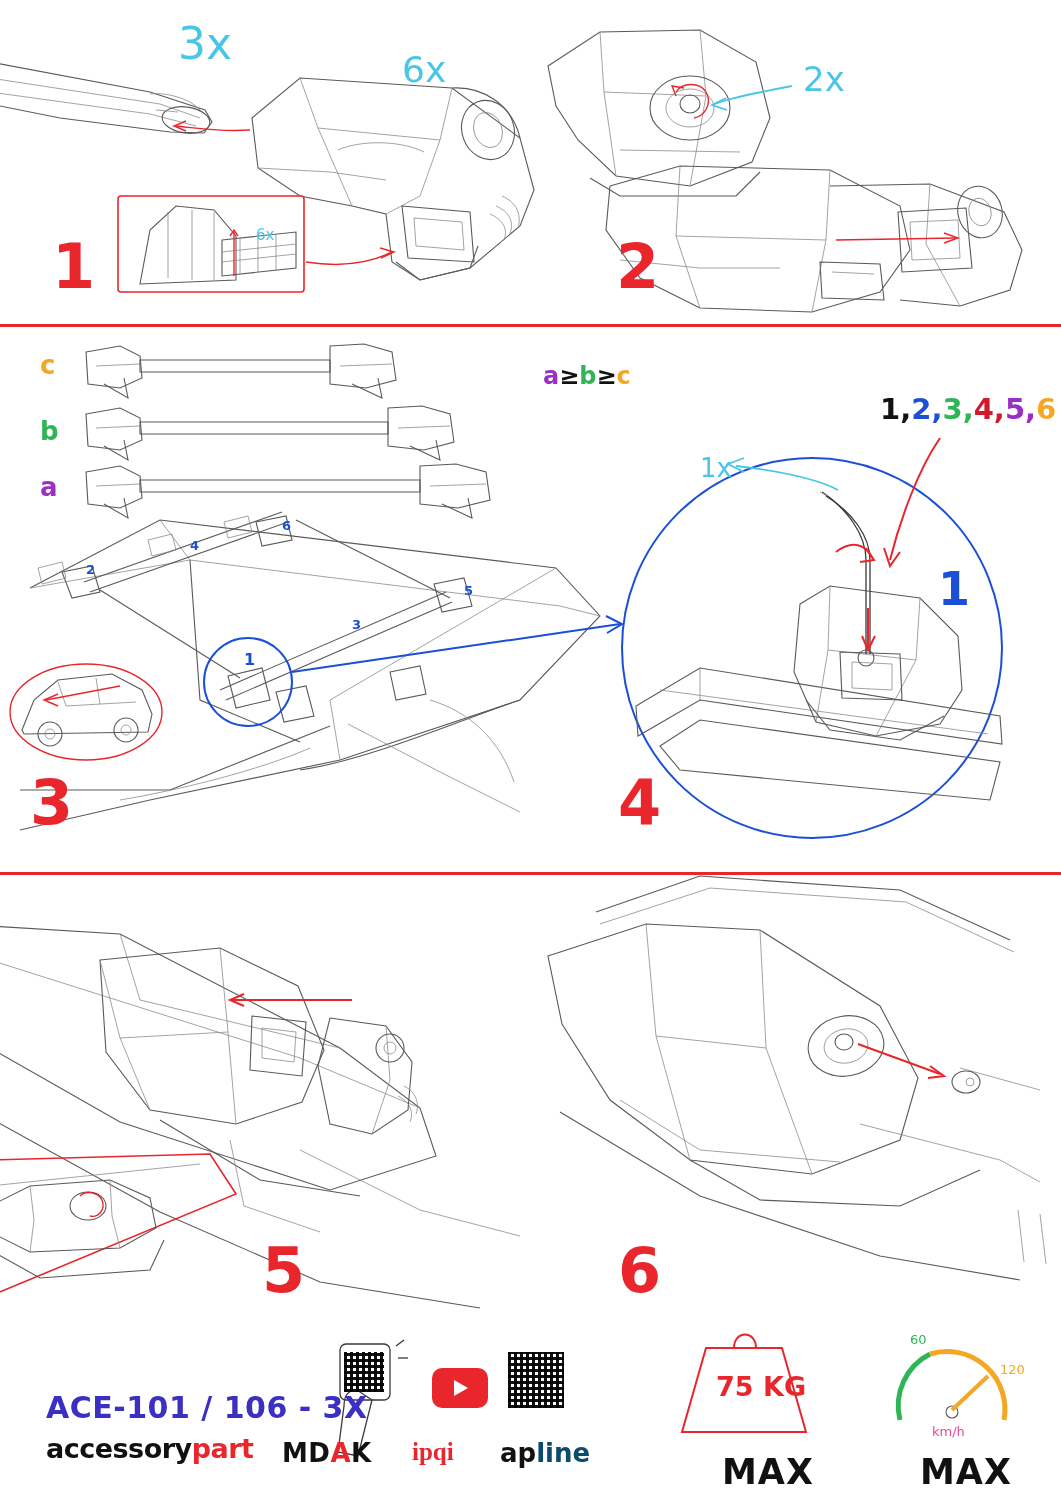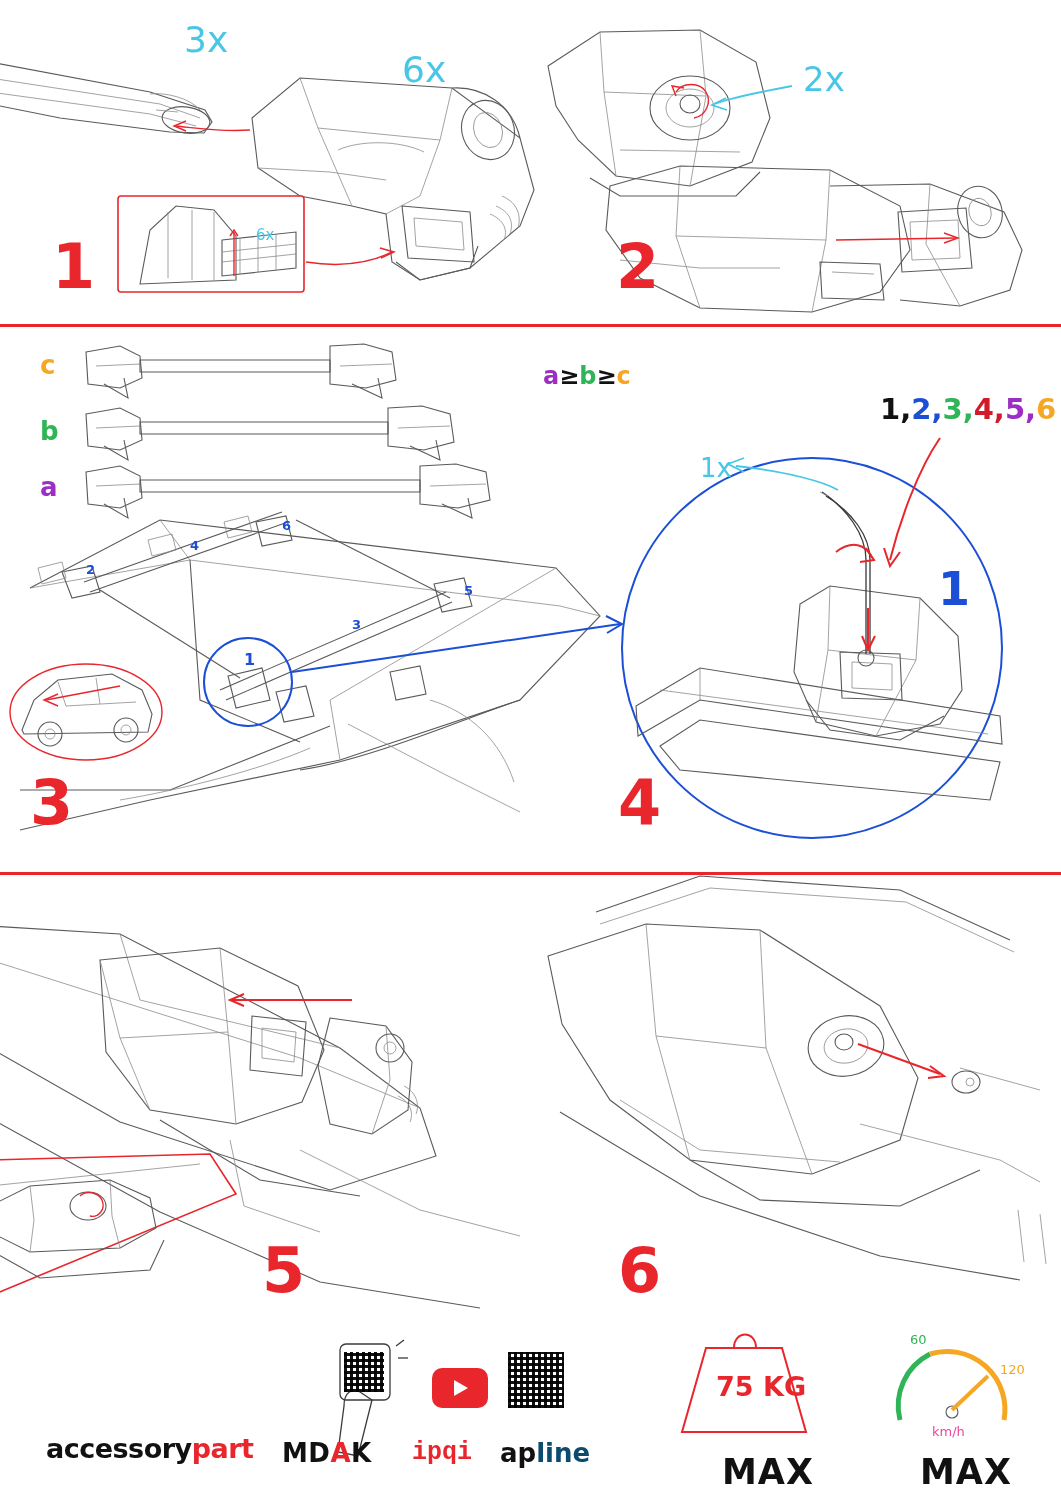--- a/index.html
+++ b/index.html
@@ -50,21 +50,21 @@
 
   
   .qty {
     position: absolute;
     font-family: "DejaVu Sans", sans-serif;
     font-weight: 400;
     color: #49c6e5;
     font-size: 34px;
     line-height: 1;
   }
-  #qty3x { left: 184px; top: 22px; font-size: 36px; }
+  #qty3x { left: 178px; top: 22px; font-size: 44px; }
   #qty6x { left: 402px; top: 52px; font-size: 36px; }
   #qty2x { left: 796px; top: 62px; font-size: 34px; margin-left: 7px; }
   #qty1x { left: 700px; top: 455px; font-size: 26px; }
   #qty6x-small { left: 256px; top: 228px; font-size: 15px; color: #49c6e5; }
 
   
   .abc {
     position: absolute;
     font-family: "DejaVu Sans", sans-serif;
     font-weight: 700;
@@ -162,21 +162,21 @@
     letter-spacing: 0.5px;
     text-align: center;
   }
   .brand-mdak .dark { color: #111; }
   .brand-mdak .red { color: #e8262c; }
 
   .brand-ipqi {
     position: absolute;
     left: 412px;
     top: 1438px;
-    font-family: Liberation Mono, monospace;
+    font-family: Liberation Serif, serif;
     font-weight: 700;
     font-size: 25px;
     color: #e8262c;
   }
   .brand-apline {
     position: absolute;
     left: 500px;
     top: 1438px;
     font-family: "DejaVu Sans", sans-serif;
     font-weight: 700;
@@ -577,20 +577,21 @@
 
   <div class="blue-one">1</div>
 
   <div class="pos-num" id="pn1">1</div>
   <div class="pos-num" id="pn2">2</div>
   <div class="pos-num" id="pn3">3</div>
   <div class="pos-num" id="pn4">4</div>
   <div class="pos-num" id="pn5">5</div>
   <div class="pos-num" id="pn6">6</div>
 
+  <div class="footer-code">ACE-101 / 106 - 3X</div>
 
   <div class="brand-ap">
     <span class="dark">accessory</span><span class="red">part</span>
   </div>
 
   <div class="brand-mdak">
     <span class="dark">MD</span><span class="red">A</span><span class="dark">K</span>
   </div>
 
   <div class="brand-ipqi">ipqi</div>

